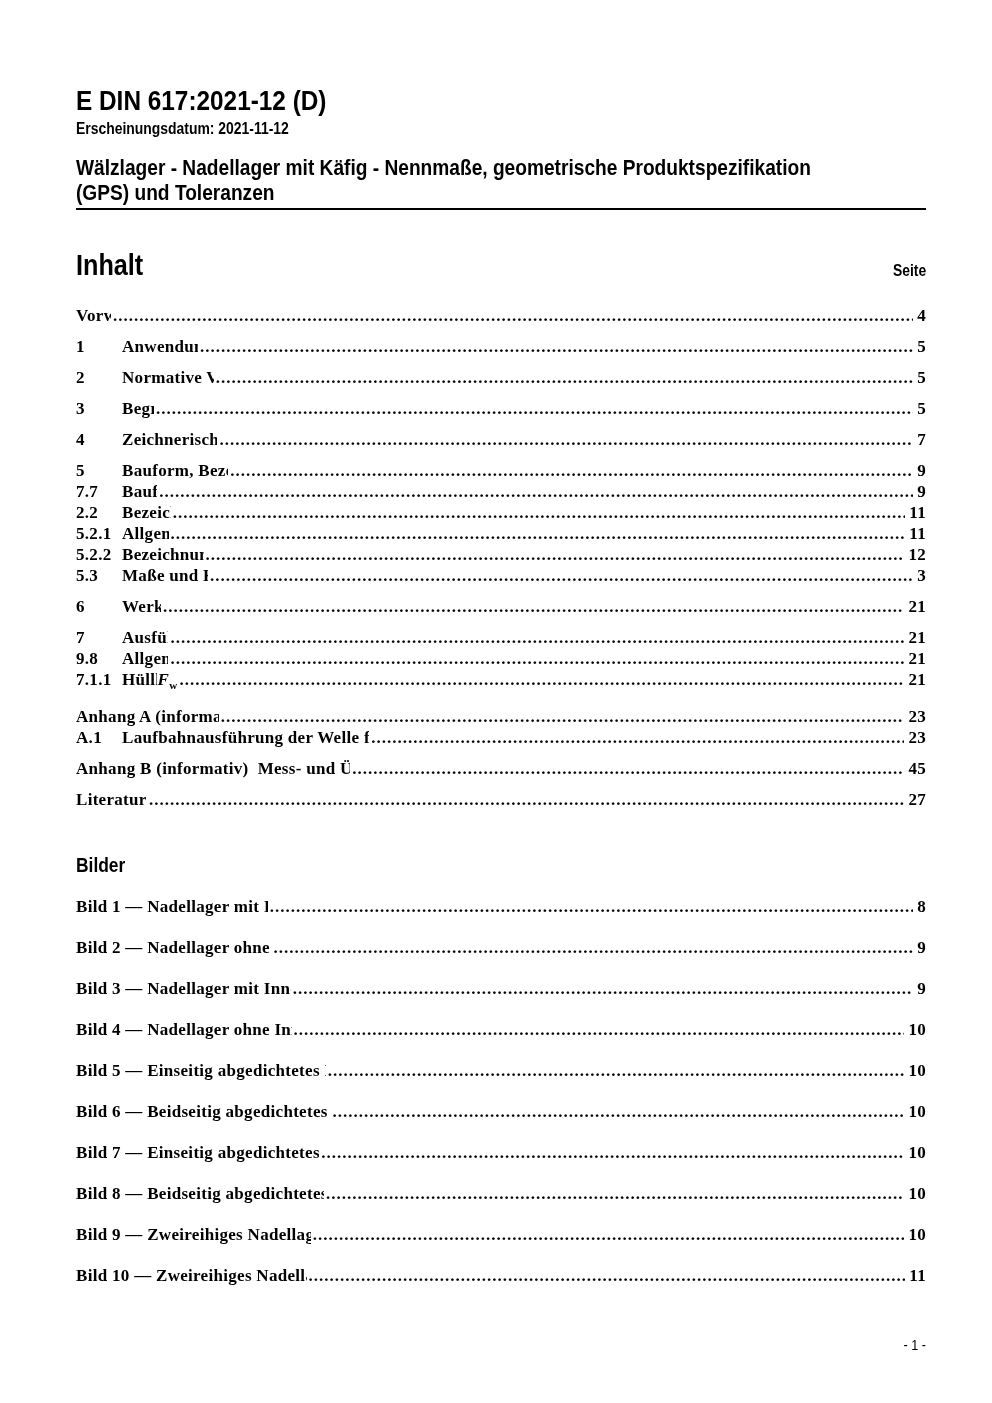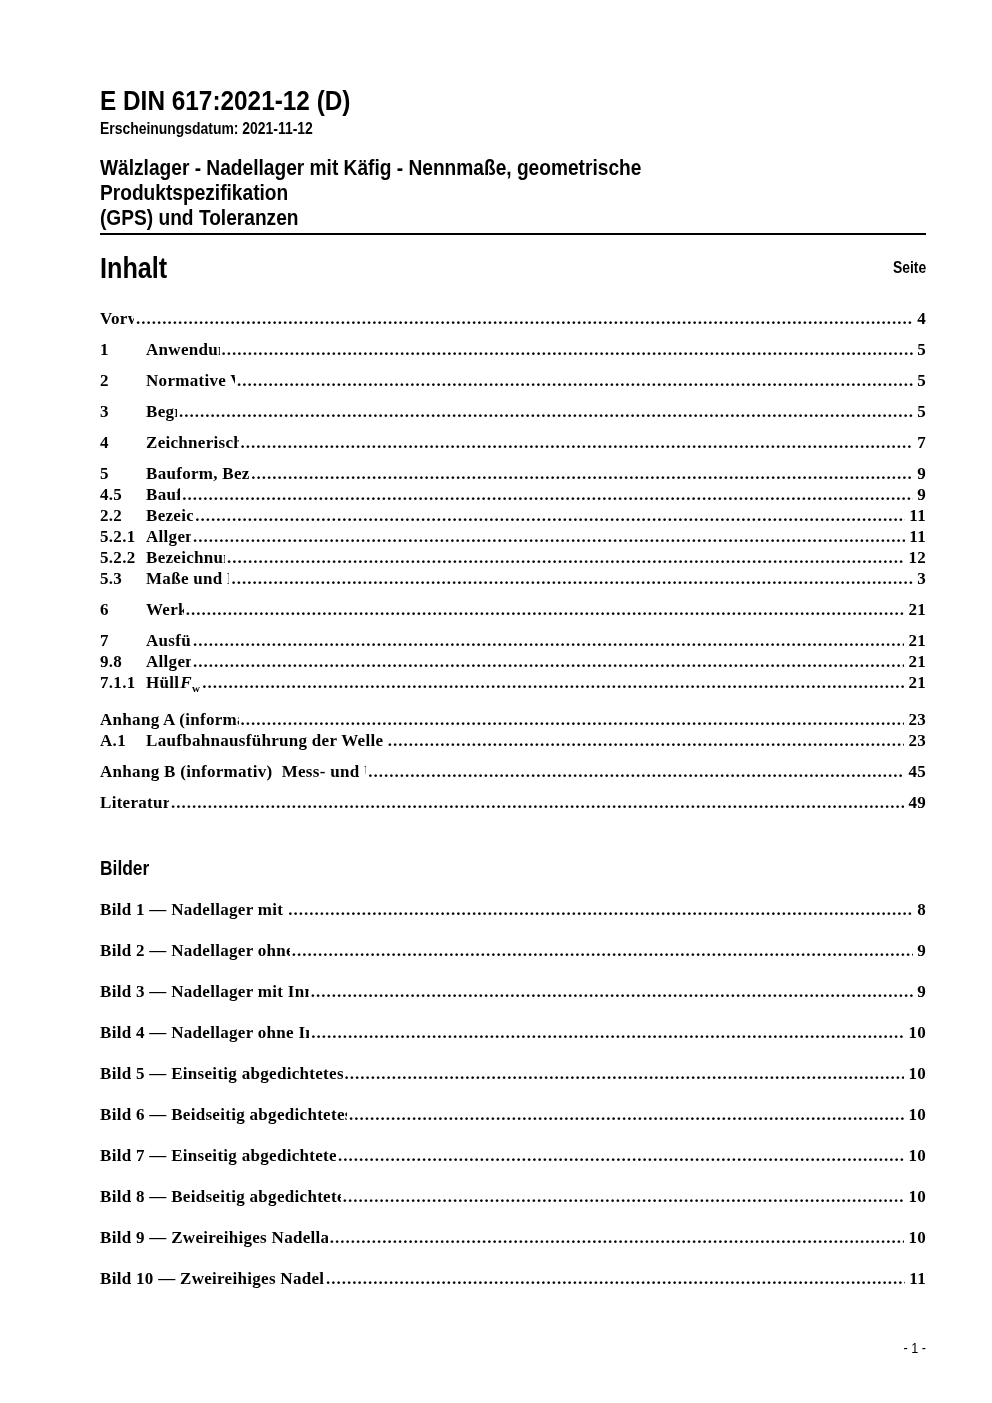--- a/index.html
+++ b/index.html
@@ -3,21 +3,21 @@
 <meta charset="utf-8">
 <style>
   html, body { margin: 0; padding: 0; background: #ffffff; }
   .page {
     position: relative;
     width: 992px;
     height: 1403px;
     box-sizing: border-box;
     background: #ffffff;
     color: #000000;
-    padding: 86px 66px 0 100px;
+    padding: 86px 66px 0 76px;
     font-family: "Liberation Serif", serif;
     overflow: hidden;
   }
   
   .doc-number {
     font-family: "Liberation Sans", sans-serif;
     font-weight: bold;
     font-size: 28px;
     line-height: 30px;
     transform: scaleX(0.87);
@@ -43,24 +43,24 @@
     transform: scaleX(0.87);
     transform-origin: left center;
   }
   .rule {
     border-top: 2px solid #000;
     margin-top: 3px;
     height: 0;
   }
   
   .inhalt-row {
-    margin-top: 18px;
+    margin-top: 40px;
     display: flex;
     justify-content: space-between;
-    align-items: center;
+    align-items: flex-end;
     height: 30px;
   }
   .inhalt {
     font-family: "Liberation Sans", sans-serif;
     font-weight: bold;
     font-size: 29px;
     line-height: 30px;
     transform: scaleX(0.87);
     transform-origin: left bottom;
   }
@@ -173,21 +173,21 @@
       <span class="lead"></span>
       <span class="pg">7</span>
     </div>
     <div class="row sp">
       <span class="num">5</span>
       <span class="lbl">Bauform, Bezeichnung, Maße</span>
       <span class="lead"></span>
       <span class="pg">9</span>
     </div>
     <div class="row">
-      <span class="num">4.5</span>
+      <span class="num">7.7</span>
       <span class="lbl">Bauform</span>
       <span class="lead"></span>
       <span class="pg">9</span>
     </div>
     <div class="row">
       <span class="num">2.2</span>
       <span class="lbl">Bezeichnung</span>
       <span class="lead"></span>
       <span class="pg">11</span>
     </div>
@@ -246,21 +246,21 @@
       <span class="pg">23</span>
     </div>
     <div class="row sp">
       <span class="lbl">Anhang B (informativ)  Mess- und Überprüfungsmethoden des inneren Hüllkreisdurchmessers</span>
       <span class="lead"></span>
       <span class="pg">45</span>
     </div>
     <div class="row sp">
       <span class="lbl">Literaturhinweise</span>
       <span class="lead"></span>
-      <span class="pg">49</span>
+      <span class="pg">27</span>
     </div>
   </div>
 
   <div class="figures-heading">Bilder</div>
 
   <div class="figs">
     <div class="row fig-row">
       <span class="lbl">Bild 1 — Nadellager mit Innenring — GPS-Spezifikation</span>
       <span class="lead"></span>
       <span class="pg">8</span>

